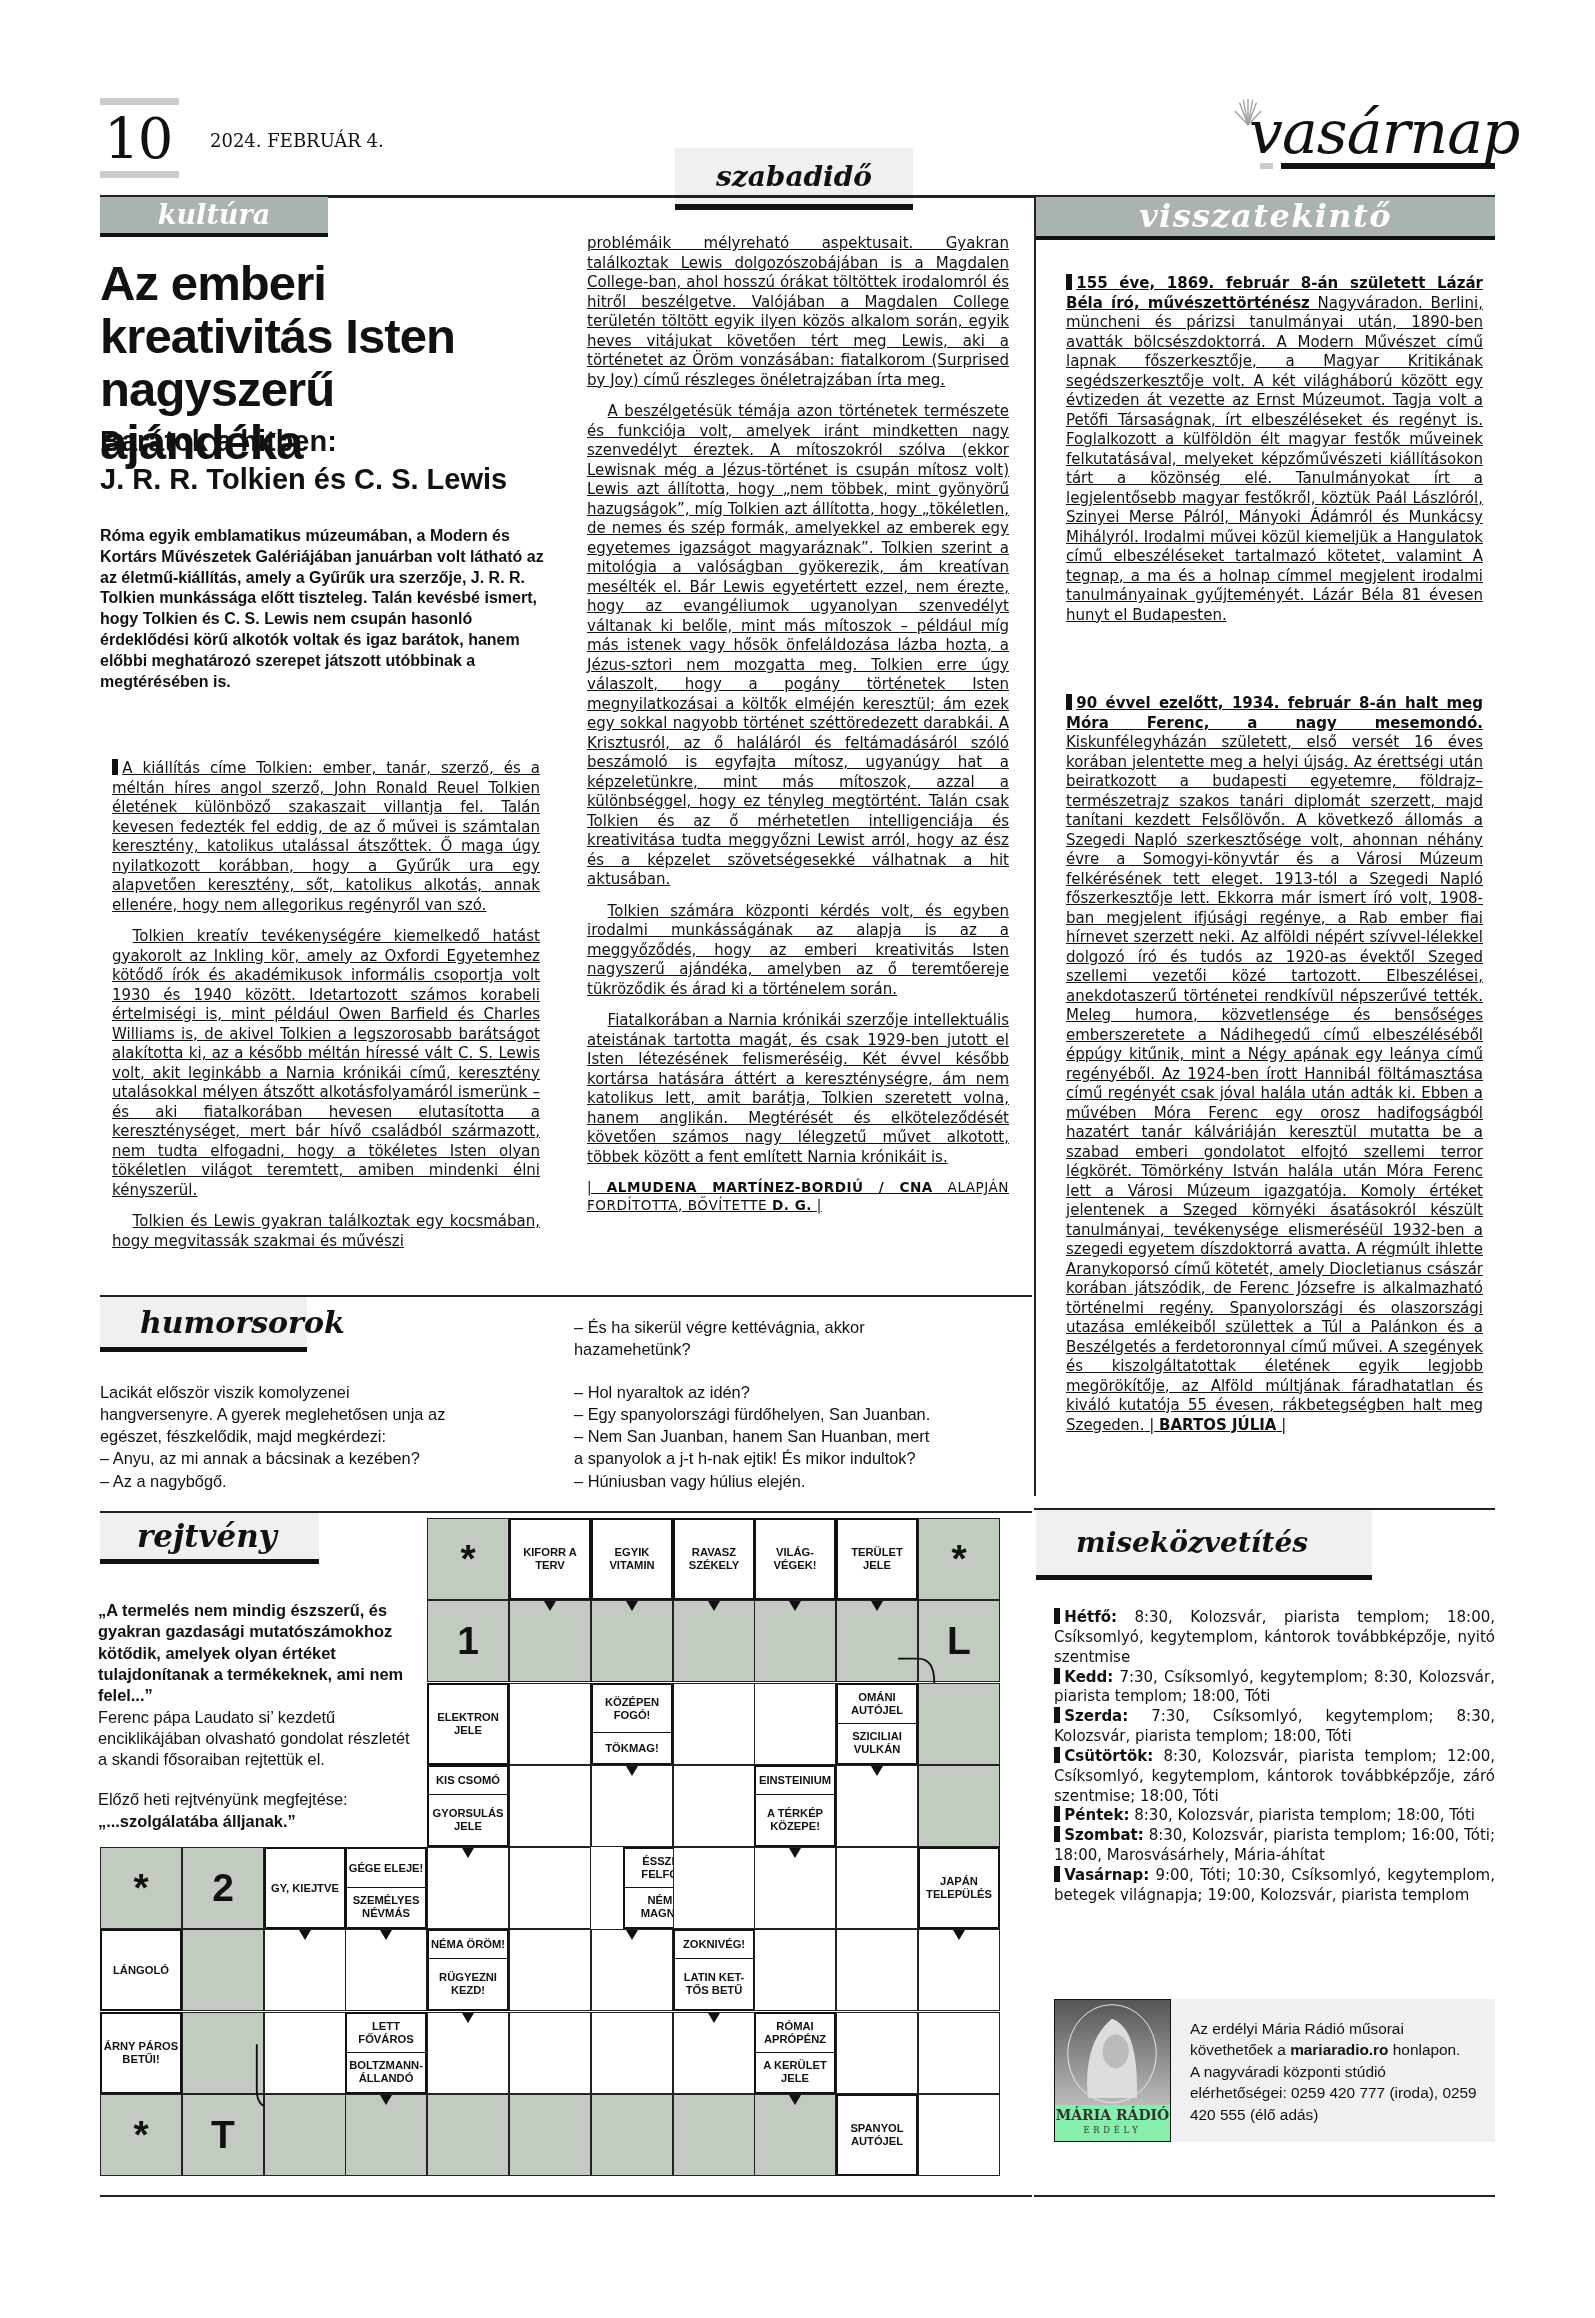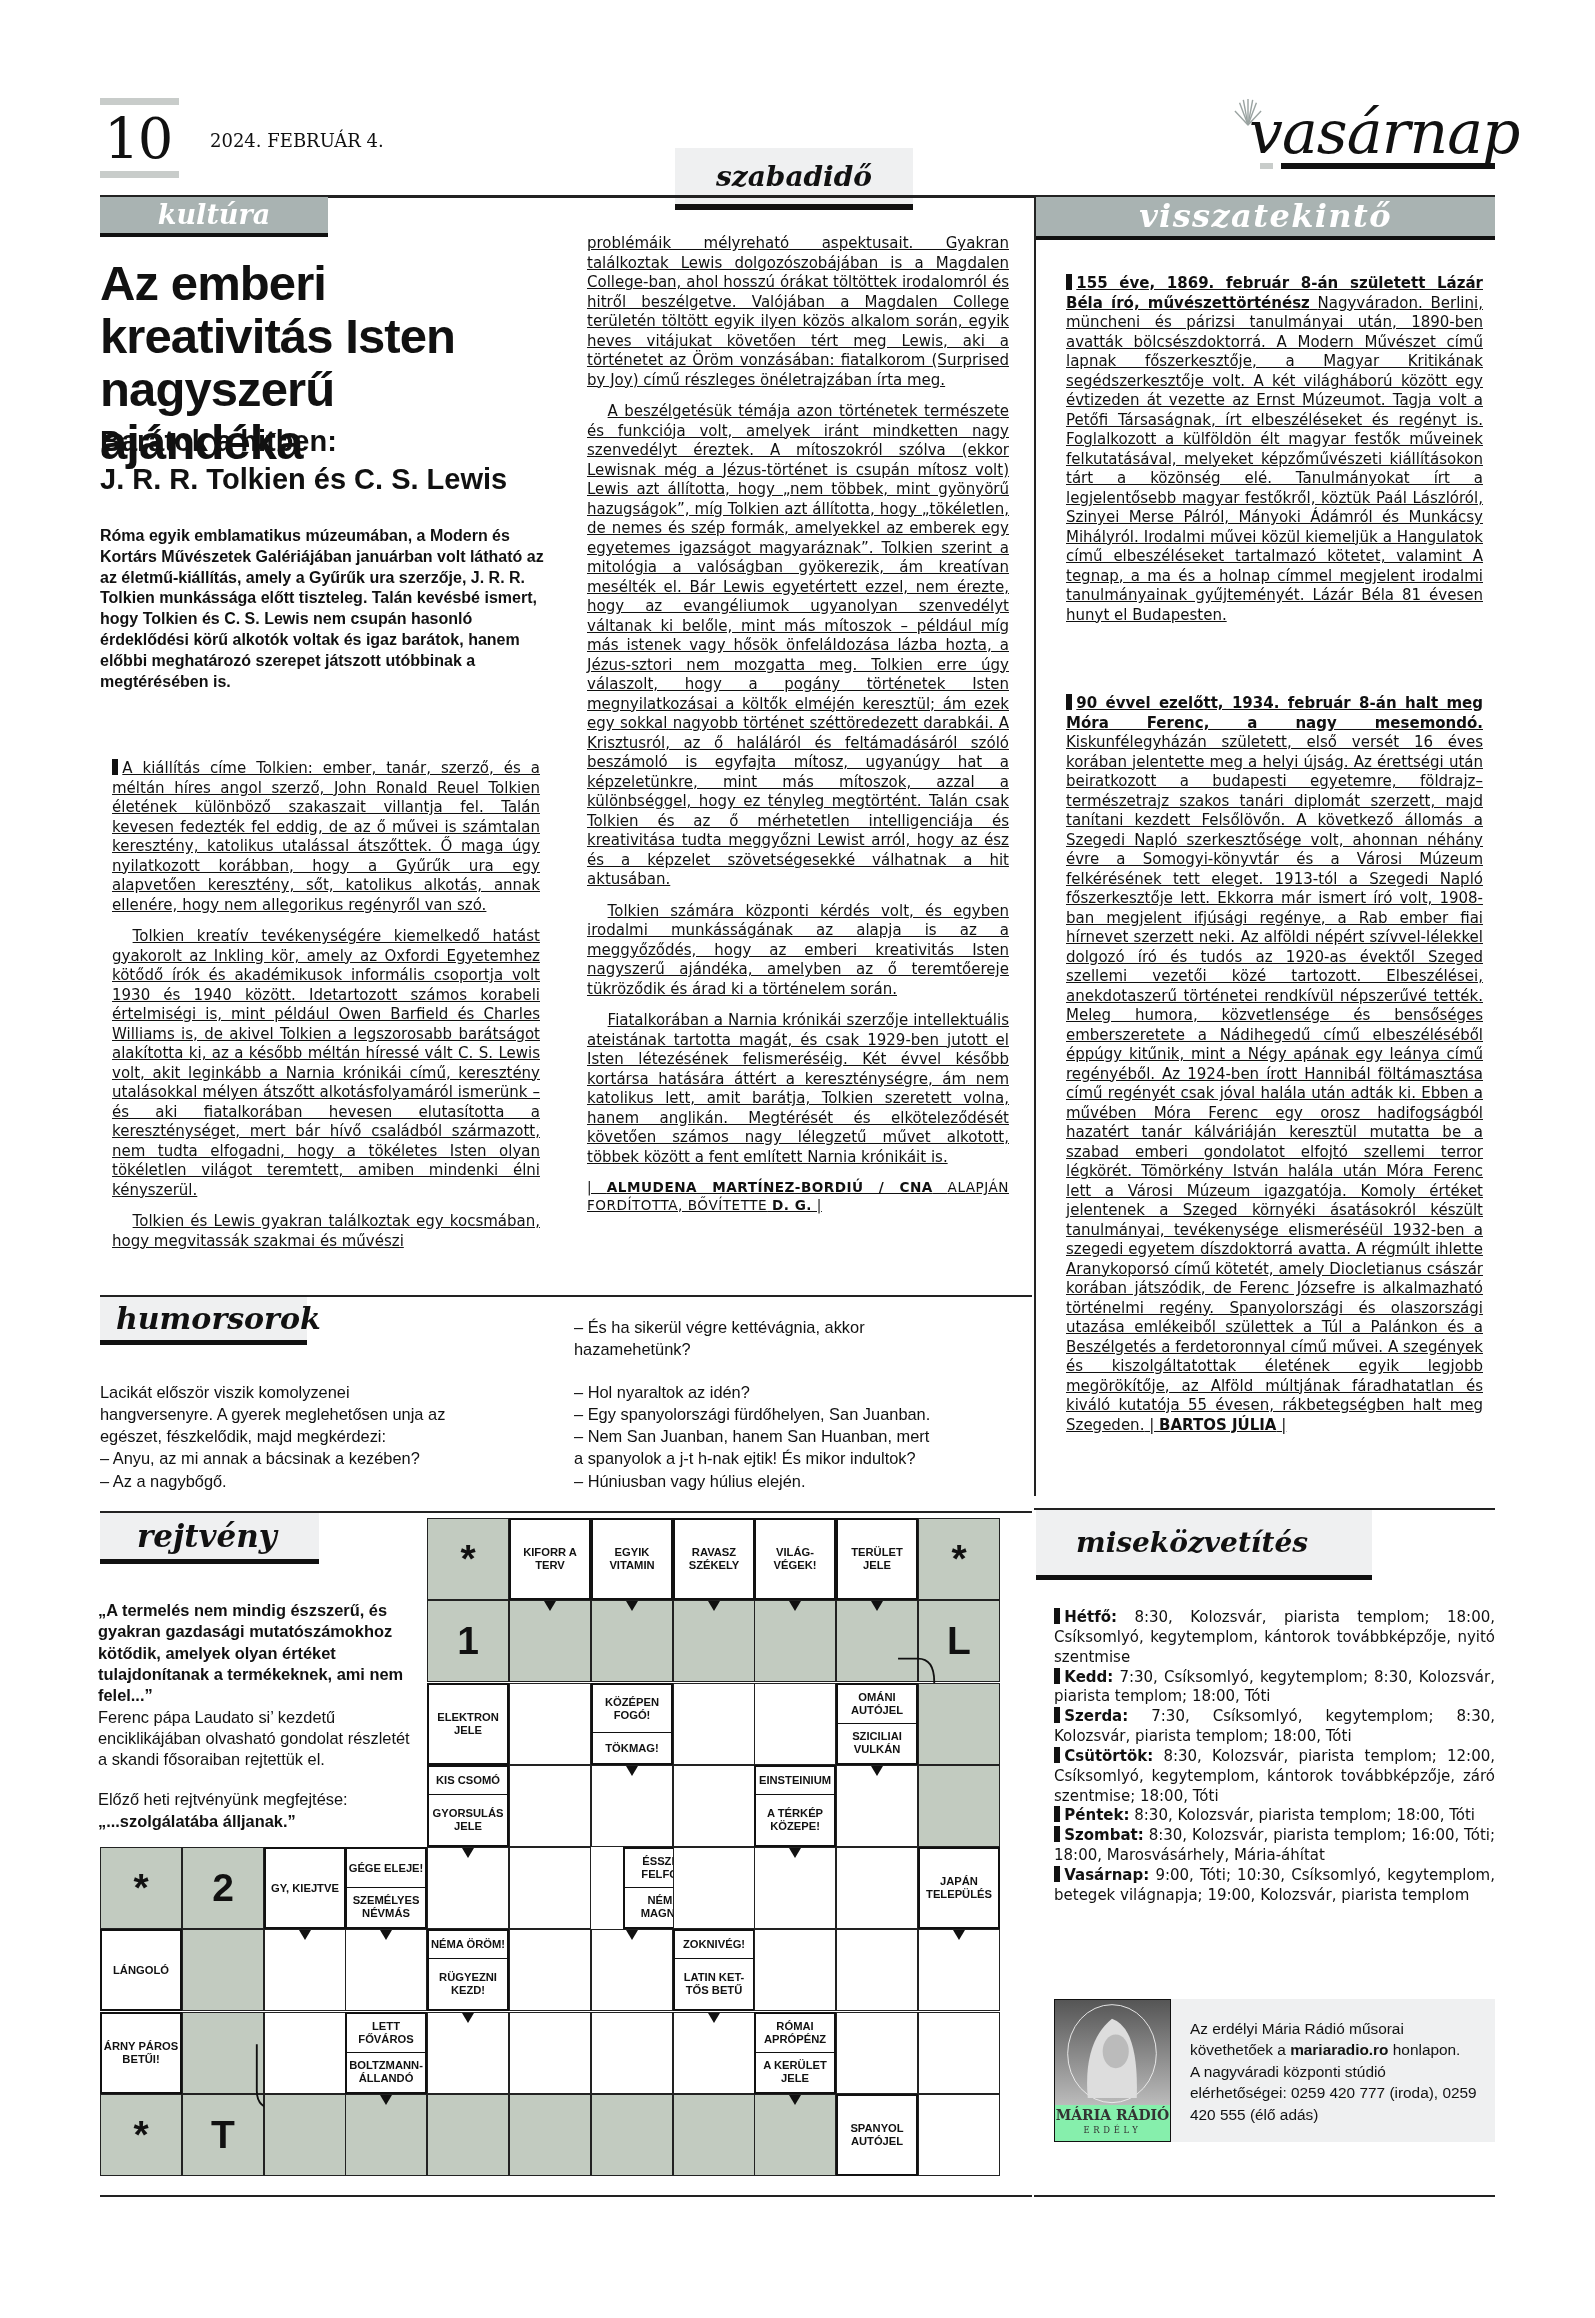--- a/index.html
+++ b/index.html
@@ -99,21 +99,21 @@
 <div class="abs grey-head" style="left:1036px;top:197px;width:459px;height:39px;font-size:32px;line-height:39px;letter-spacing:1.4px;">visszatekintő</div>
 
 <div class="abs body" style="left:1054px;top:262px;width:441px;font-size:15px;">
   <p class="first"><span class="bullet"></span><b>155 éve, 1869. február 8-án született Lázár Béla író, művészettörténész</b> <span>Nagyváradon. Berlini, müncheni és párizsi tanulmányai után, 1890-ben avatták bölcsészdoktorrá. A Modern Művészet című lapnak főszerkesztője, a Magyar Kritikának segédszerkesztője volt. A két világháború között egy évtizeden át vezette az Ernst Múzeumot. Tagja volt a Petőfi Társaságnak, írt elbeszéléseket és regényt is. Foglalkozott a külföldön élt magyar festők műveinek felkutatásával, melyeket képzőművészeti kiállításokon tárt a közönség elé. Tanulmányokat írt a legjelentősebb magyar festőkről, köztük Paál Lászlóról, Szinyei Merse Pálról, Mányoki Ádámról és Munkácsy Mihályról. Irodalmi művei közül kiemeljük a Hangulatok című elbeszéléseket tartalmazó kötetet, valamint A tegnap, a ma és a holnap címmel megjelent irodalmi tanulmányainak gyűjteményét. Lázár Béla 81 évesen hunyt el Budapesten.</span></p>
 </div>
 <div class="abs body" style="left:1054px;top:682px;width:441px;font-size:15px;">
   <p class="first"><span class="bullet"></span><b>90 évvel ezelőtt, 1934. február 8-án halt meg Móra Ferenc, a nagy mesemondó.</b> <span>Kiskunfélegyházán született, első versét 16 éves korában jelentette meg a helyi újság. Az érettségi után beiratkozott a budapesti egyetemre, földrajz–természetrajz szakos tanári diplomát szerzett, majd tanítani kezdett Felsőlövőn. A következő állomás a Szegedi Napló szerkesztősége volt, ahonnan néhány évre a Somogyi-könyvtár és a Városi Múzeum felkérésének tett eleget. 1913-tól a Szegedi Napló főszerkesztője lett. Ekkorra már ismert író volt, 1908-ban megjelent ifjúsági regénye, a Rab ember fiai hírnevet szerzett neki. Az alföldi népért szívvel-lélekkel dolgozó író és tudós az 1920-as évektől Szeged szellemi vezetői közé tartozott. Elbeszélései, anekdotaszerű történetei rendkívül népszerűvé tették. Meleg humora, közvetlensége és bensőséges emberszeretete a Nádihegedű című elbeszéléséből éppúgy kitűnik, mint a Négy apának egy leánya című regényéből. Az 1924-ben írott Hannibál föltámasztása című regényét csak jóval halála után adták ki. Ebben a művében Móra Ferenc egy orosz hadifogságból hazatért tanár kálváriáján keresztül mutatta be a szabad emberi gondolatot elfojtó szellemi terror légkörét. Tömörkény István halála után Móra Ferenc lett a Városi Múzeum igazgatója. Komoly értéket jelentenek a Szeged környéki ásatásokról készült tanulmányai, tevékenysége elismeréséül 1932-ben a szegedi egyetem díszdoktorrá avatta. A régmúlt ihlette Aranykoporsó című kötetét, amely Diocletianus császár korában játszódik, de Ferenc Józsefre is alkalmazható történelmi regény. Spanyolországi és olaszországi utazása emlékeiből születtek a Túl a Palánkon és a Beszélgetés a ferdetoronnyal című művei. A szegények és kiszolgáltatottak életének egyik legjobb megörökítője, az Alföld múltjának fáradhatatlan és kiváló kutatója 55 évesen, rákbetegségben halt meg Szegeden.</span> | <b>BARTOS JÚLIA</b> |</p>
 </div>
 
 <div class="abs rule" style="left:100px;top:1295px;width:932px;height:2.3px;"></div>
-<div class="abs light-head" style="left:100px;top:1297px;width:207px;height:48px;display:flex;align-items:center;padding-left:16px;box-sizing:border-box;font-size:30px;">humorsorok</div>
+<div class="abs light-head" style="left:100px;top:1297px;width:207px;height:55px;display:flex;align-items:center;padding-left:40px;box-sizing:border-box;font-size:30px;">humorsorok</div>
 
 <div class="abs humor" style="left:100px;top:1381px;width:355px;">
   <div>Lacikát először viszik komolyzenei hangversenyre. A gyerek meglehetősen unja az egészet, fészkelődik, majd megkérdezi:</div>
   <div>– Anyu, az mi annak a bácsinak a kezében?</div>
   <div>– Az a nagybőgő.</div>
 </div>
 <div class="abs humor" style="left:574px;top:1316px;width:346px;">– És ha sikerül végre kettévágnia, akkor hazamehetünk?</div>
 <div class="abs humor" style="left:574px;top:1381px;width:365px;">
   <div>– Hol nyaraltok az idén?</div>
   <div>– Egy spanyolországi fürdőhelyen, San Juanban.</div>

